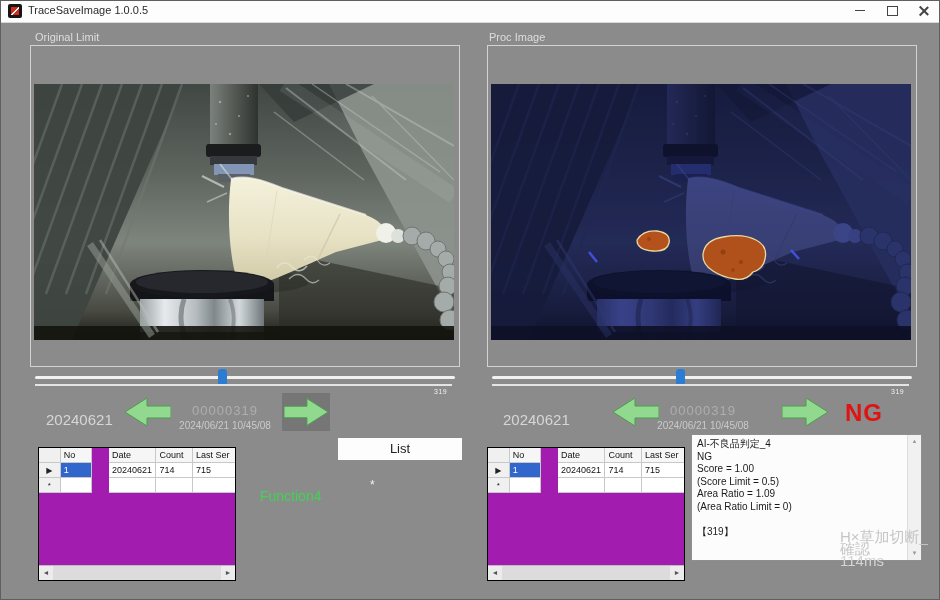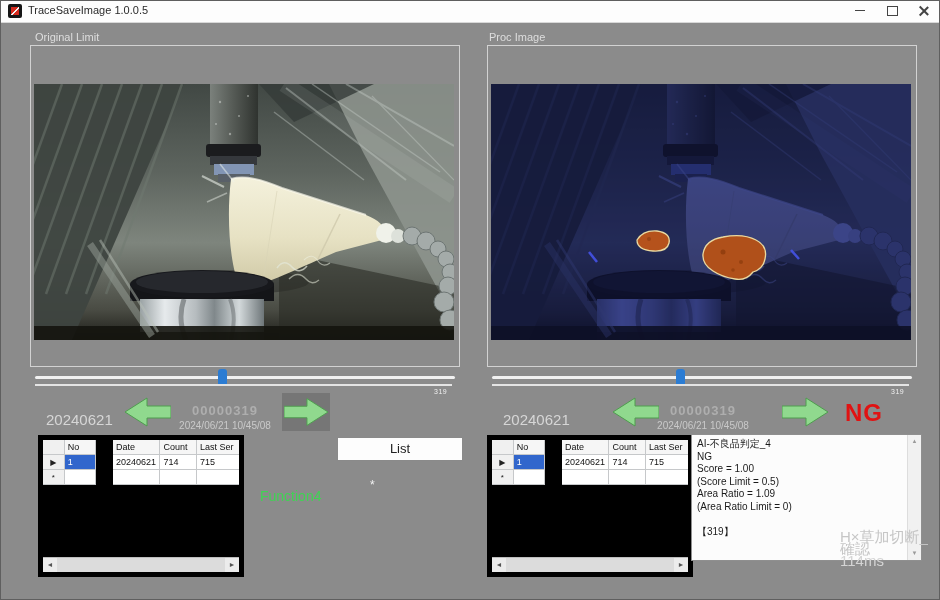--- a/index.html
+++ b/index.html
@@ -28,28 +28,28 @@
   .photo svg{display:block;width:100%;height:100%;}
   
   .slider{position:absolute;height:18px;}
   .slider-track{position:absolute;left:0;top:7px;width:100%;height:3px;background:#f1f1f1;border-radius:2px;}
   .slider-thumb{position:absolute;top:0;width:9px;height:17px;background:#2b7cd3;border-radius:3px;}
   .progress-line{position:absolute;height:2px;background:#e4e4e4;}
   .slider-mark{position:absolute;font-size:7px;color:#efefef;letter-spacing:.5px;}
   
   .nav-date{position:absolute;font-size:15px;color:#d6d6d6;}
   .nav-counter{position:absolute;width:110px;text-align:center;}
-  .nav-counter .cnt{font-size:13px;color:#aeaeae;letter-spacing:1px;font-weight:bold;}
+  .nav-counter .cnt{font-size:13px;color:#aeaeae;letter-spacing:1px;}
   .nav-counter .ts{font-size:10px;color:#c9c9c9;margin-top:2px;}
   .arrow-btn{position:absolute;cursor:pointer;}
   .arrow-square{position:absolute;width:48px;height:38px;background:#767676;}
   .arrow-square svg{position:absolute;left:2px;top:4px;}
   .ng{position:absolute;font-size:24px;font-weight:bold;color:#e11212;letter-spacing:1px;}
   
-  .dgv{position:absolute;top:435px;width:196px;height:132px;background:#000000;border:5px solid #000000;font-size:9px;color:#111;}
+  .dgv{position:absolute;top:447px;width:196px;height:132px;background:#a21caf;border:1px solid #000000;font-size:9px;color:#111;}
   .dgv-head,.dgv-row{display:flex;height:15px;line-height:15px;}
   .dgv-head .c{background:#f6f6f6;}
   .dgv-row .c{background:#ffffff;}
   .c{box-sizing:border-box;border-right:1px solid #c6c8ca;border-bottom:1px solid #c6c8ca;padding:0 3px;overflow:hidden;white-space:nowrap;}
   .c.sel{width:24px;text-align:center;background:#f0f0f0;padding:0;}
   .c.no{width:34px;}
   .c.dt{width:52px;margin-left:17px;}
   .c.ct{width:40px;}
   .c.sr{width:46px;border-right:none;}
   .selcell{background:#3166cc !important;color:#fff;}

